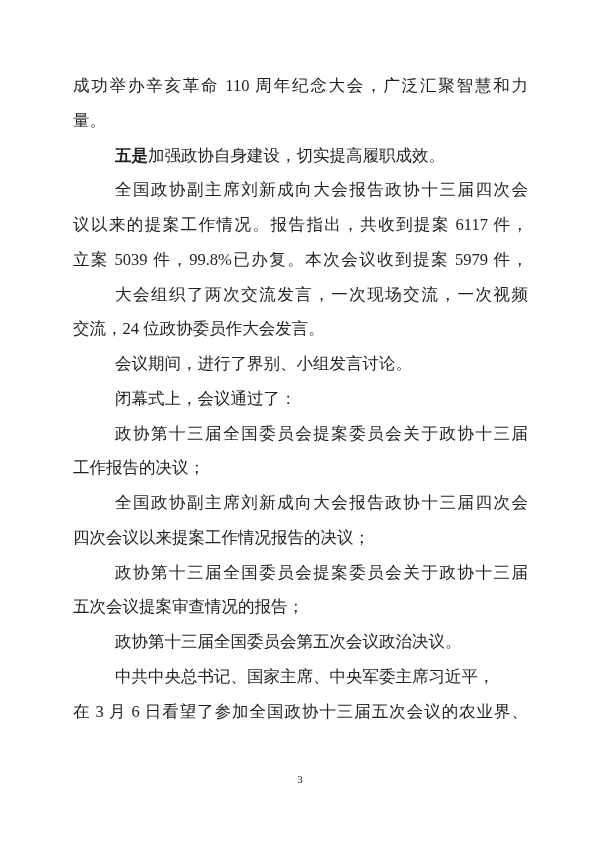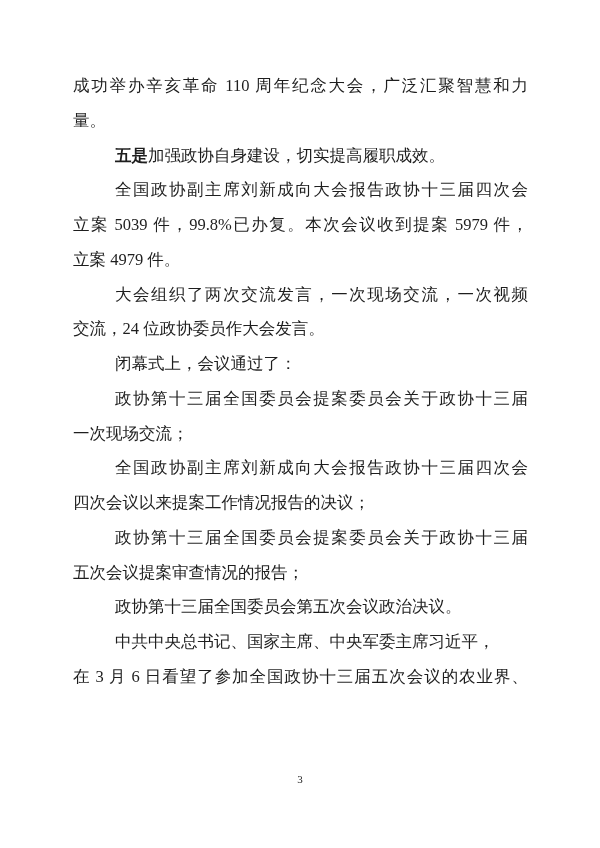--- a/index.html
+++ b/index.html
@@ -57,27 +57,28 @@
 </style>
 </head>
 <body>
 
 <div class="page">
   <div class="text-block">
       <div class="line fill">成功举办辛亥革命 110 周年纪念大会，广泛汇聚智慧和力</div>
       <div class="line">量。</div>
       <div class="line indent"><span class="bold-run">五是</span>加强政协自身建设，切实提高履职成效。</div>
       <div class="line fill indent">全国政协副主席刘新成向大会报告政协十三届四次会</div>
+      <div class="line fill">议以来的提案工作情况。报告指出，共收到提案 6117 件，</div>
       <div class="line fill">立案 5039 件，99.8%已办复。本次会议收到提案 5979 件，</div>
-      <div class="line">立案 4979 件。</div>
       <div class="line fill indent">大会组织了两次交流发言，一次现场交流，一次视频</div>
       <div class="line">交流，24 位政协委员作大会发言。</div>
+      <div class="line indent">会议期间，进行了界别、小组发言讨论。</div>
       <div class="line indent">闭幕式上，会议通过了：</div>
       <div class="line fill indent">政协第十三届全国委员会提案委员会关于政协十三届</div>
-      <div class="line">一次现场交流；</div>
+      <div class="line">工作报告的决议；</div>
       <div class="line fill indent">全国政协副主席刘新成向大会报告政协十三届四次会</div>
       <div class="line">四次会议以来提案工作情况报告的决议；</div>
       <div class="line fill indent">政协第十三届全国委员会提案委员会关于政协十三届</div>
       <div class="line">五次会议提案审查情况的报告；</div>
       <div class="line indent">政协第十三届全国委员会第五次会议政治决议。</div>
       <div class="line indent">中共中央总书记、国家主席、中央军委主席习近平，</div>
       <div class="line fill">在 3 月 6 日看望了参加全国政协十三届五次会议的农业界、</div>
     </div>
   <div class="page-number">3</div>
 </div>

